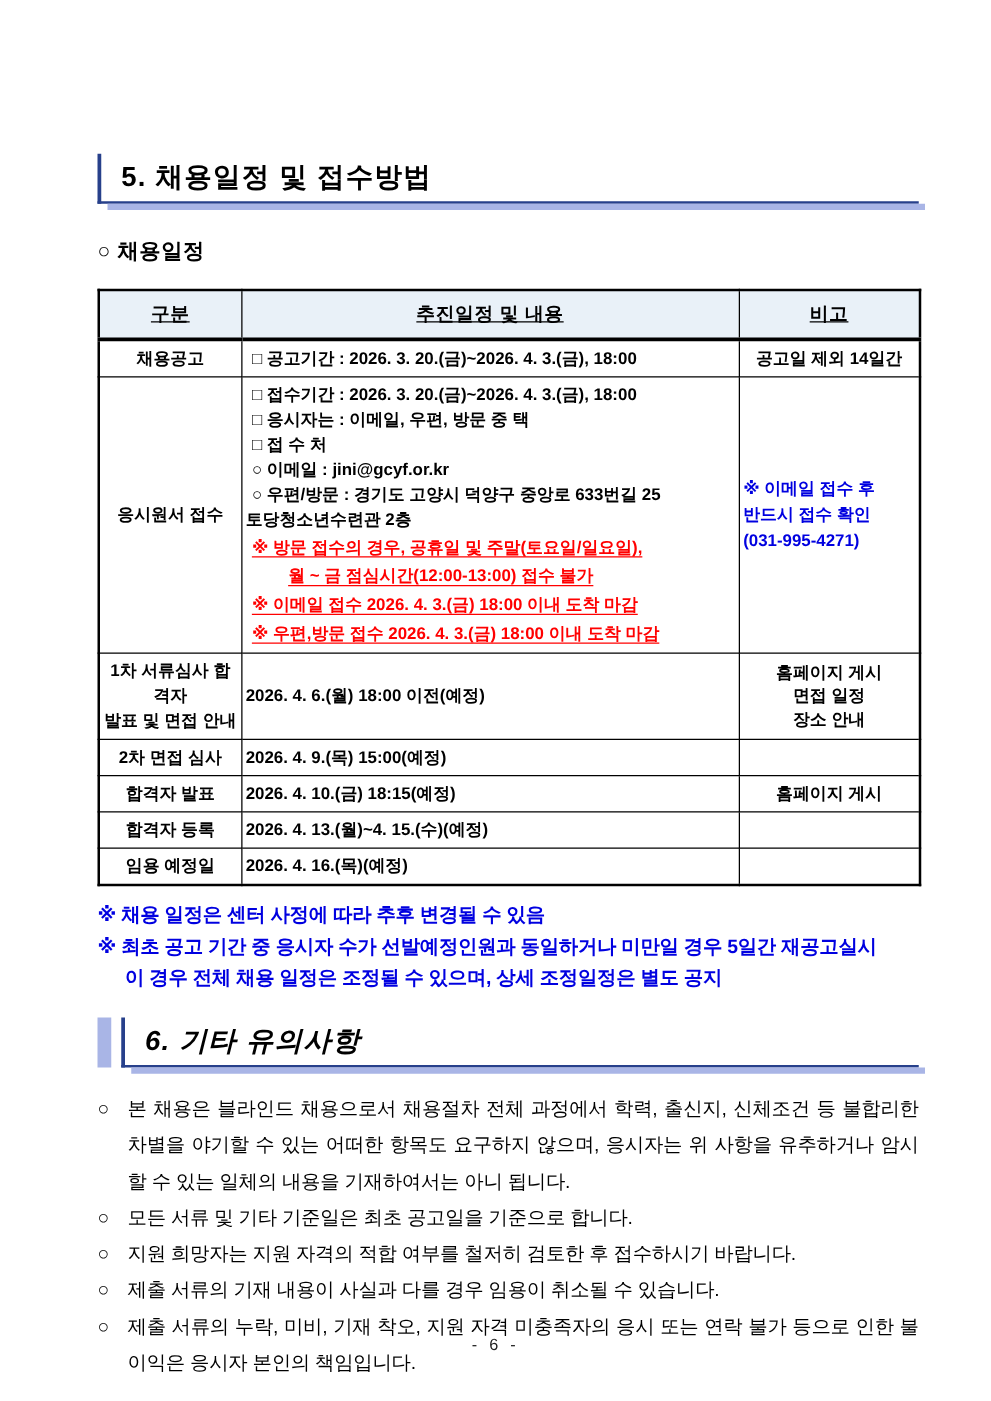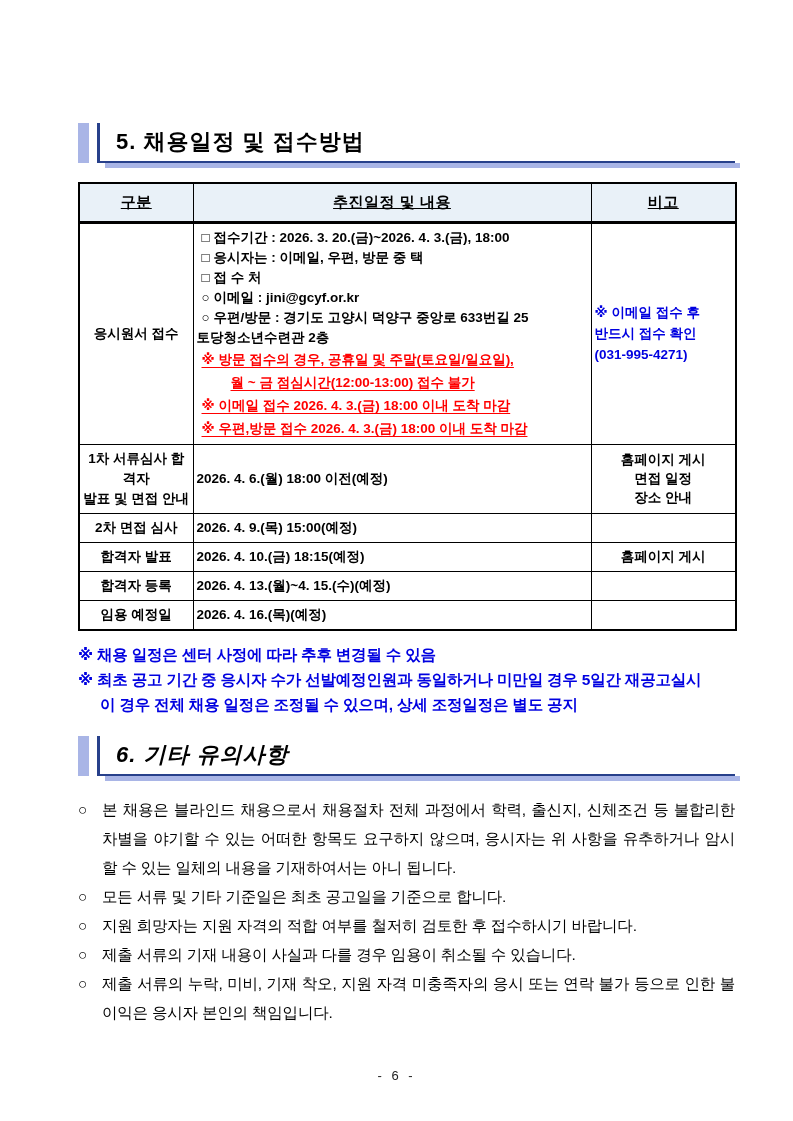--- a/index.html
+++ b/index.html
@@ -24,21 +24,21 @@
   .heading-box{
     flex:1;position:relative;display:flex;align-items:center;
     border-left:3px solid var(--heading-line);
     border-bottom:2px solid var(--heading-line);
     padding-left:16px;font-size:22px;font-weight:bold;letter-spacing:1px;
   }
   .heading-box::after{
     content:"";position:absolute;left:5px;right:-5px;bottom:-7px;height:5px;
     background:var(--accent-bar);
   }
-  .sec5{margin-top:123px;}
+  .sec5{margin-top:123px;flex-direction:column;}
   .subheading{margin-top:26px;font-size:17px;font-weight:bold;letter-spacing:0.5px;}
 
   
   table.schedule{border-collapse:collapse;width:657px;table-layout:fixed;margin-top:19px;
     border:2px solid #000;}
   table.schedule th{
     border:1.5px solid #000;border-bottom:3px solid #000;
     background:var(--table-header-bg);height:39px;font-size:15px;font-weight:bold;
     letter-spacing:0.5px;
     text-decoration:underline;
@@ -78,37 +78,49 @@
 </head>
 <body>
 
 <div class="content">
 
   <div class="sec-heading sec5">
     <div class="accent-bar"></div>
     <div class="heading-box">5. 채용일정 및 접수방법</div>
   </div>
 
+  <div class="subheading">○ 채용일정</div>
 
   <table class="schedule">
     <colgroup>
       <col style="width:114px">
         <col style="width:398px">
         <col style="width:145px">
     </colgroup>
     <thead>
       <tr id="schedule-head">
           <th>구분</th>
           <th>추진일정 및 내용</th>
           <th>비고</th>
         </tr>
     </thead>
     <tbody id="schedule-body">
         <tr>
           <td class="label-cell">
+            <div>채용공고</div>
+          </td>
+          <td class="content-cell">
+            <div class="line plain">□ 공고기간 : 2026. 3. 20.(금)~2026. 4. 3.(금), 18:00</div>
+          </td>
+          <td class="remark-cell">
+            <div class="line plain">공고일 제외 14일간</div>
+          </td>
+        </tr>
+        <tr>
+          <td class="label-cell">
             <div>응시원서 접수</div>
           </td>
           <td class="content-cell">
             <div class="line plain">□ 접수기간 : 2026. 3. 20.(금)~2026. 4. 3.(금), 18:00</div>
             <div class="line plain">□ 응시자는 : 이메일, 우편, 방문 중 택</div>
             <div class="line plain">□ 접 수 처</div>
             <div class="line plain">○ 이메일 : jini@gcyf.or.kr</div>
             <div class="line plain">○ 우편/방문 : 경기도 고양시 덕양구 중앙로 633번길 25</div>
             <div class="line center">토당청소년수련관 2층</div>
             <div class="line red">※ 방문 접수의 경우, 공휴일 및 주말(토요일/일요일),</div>

